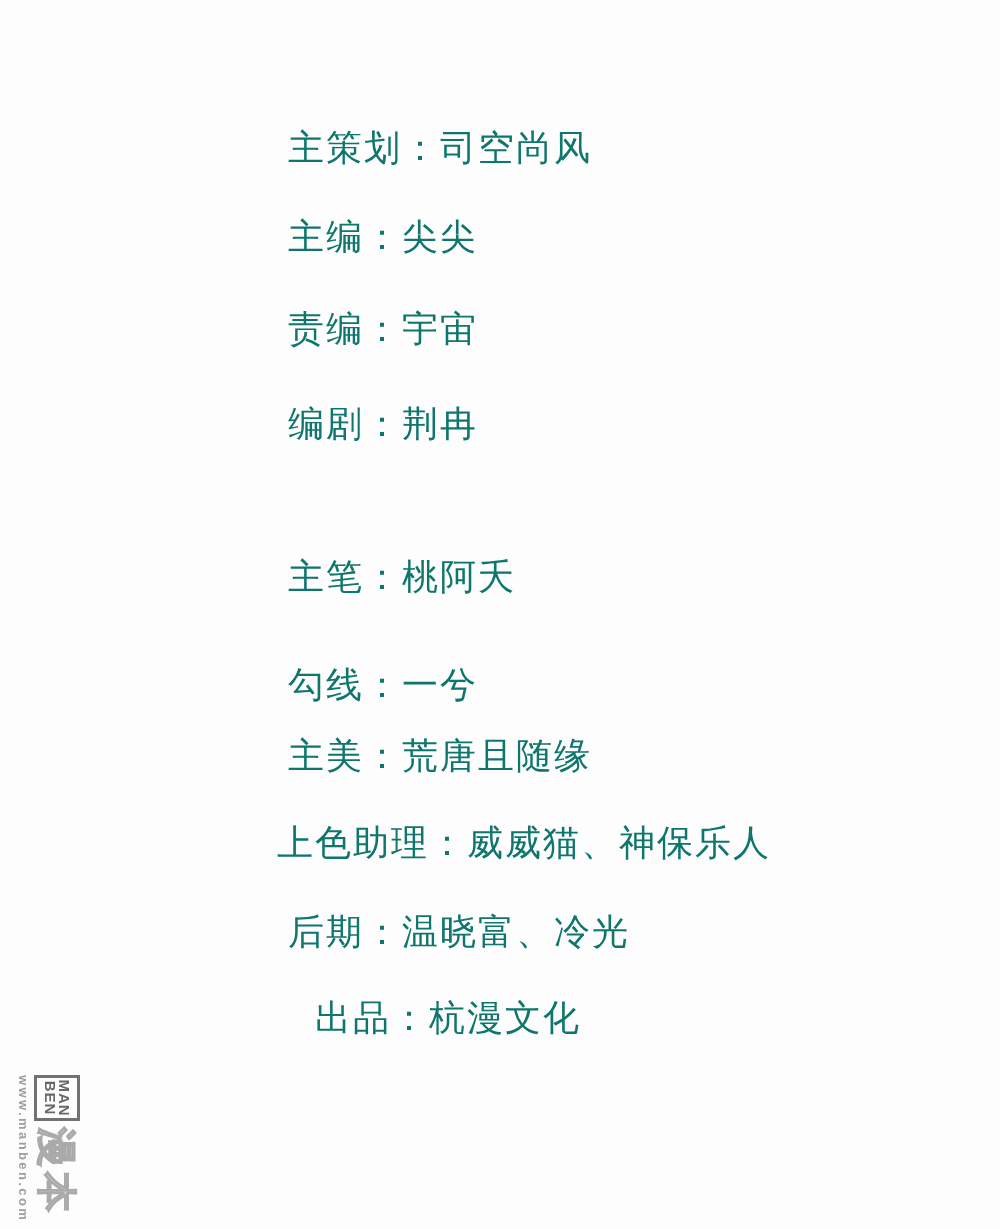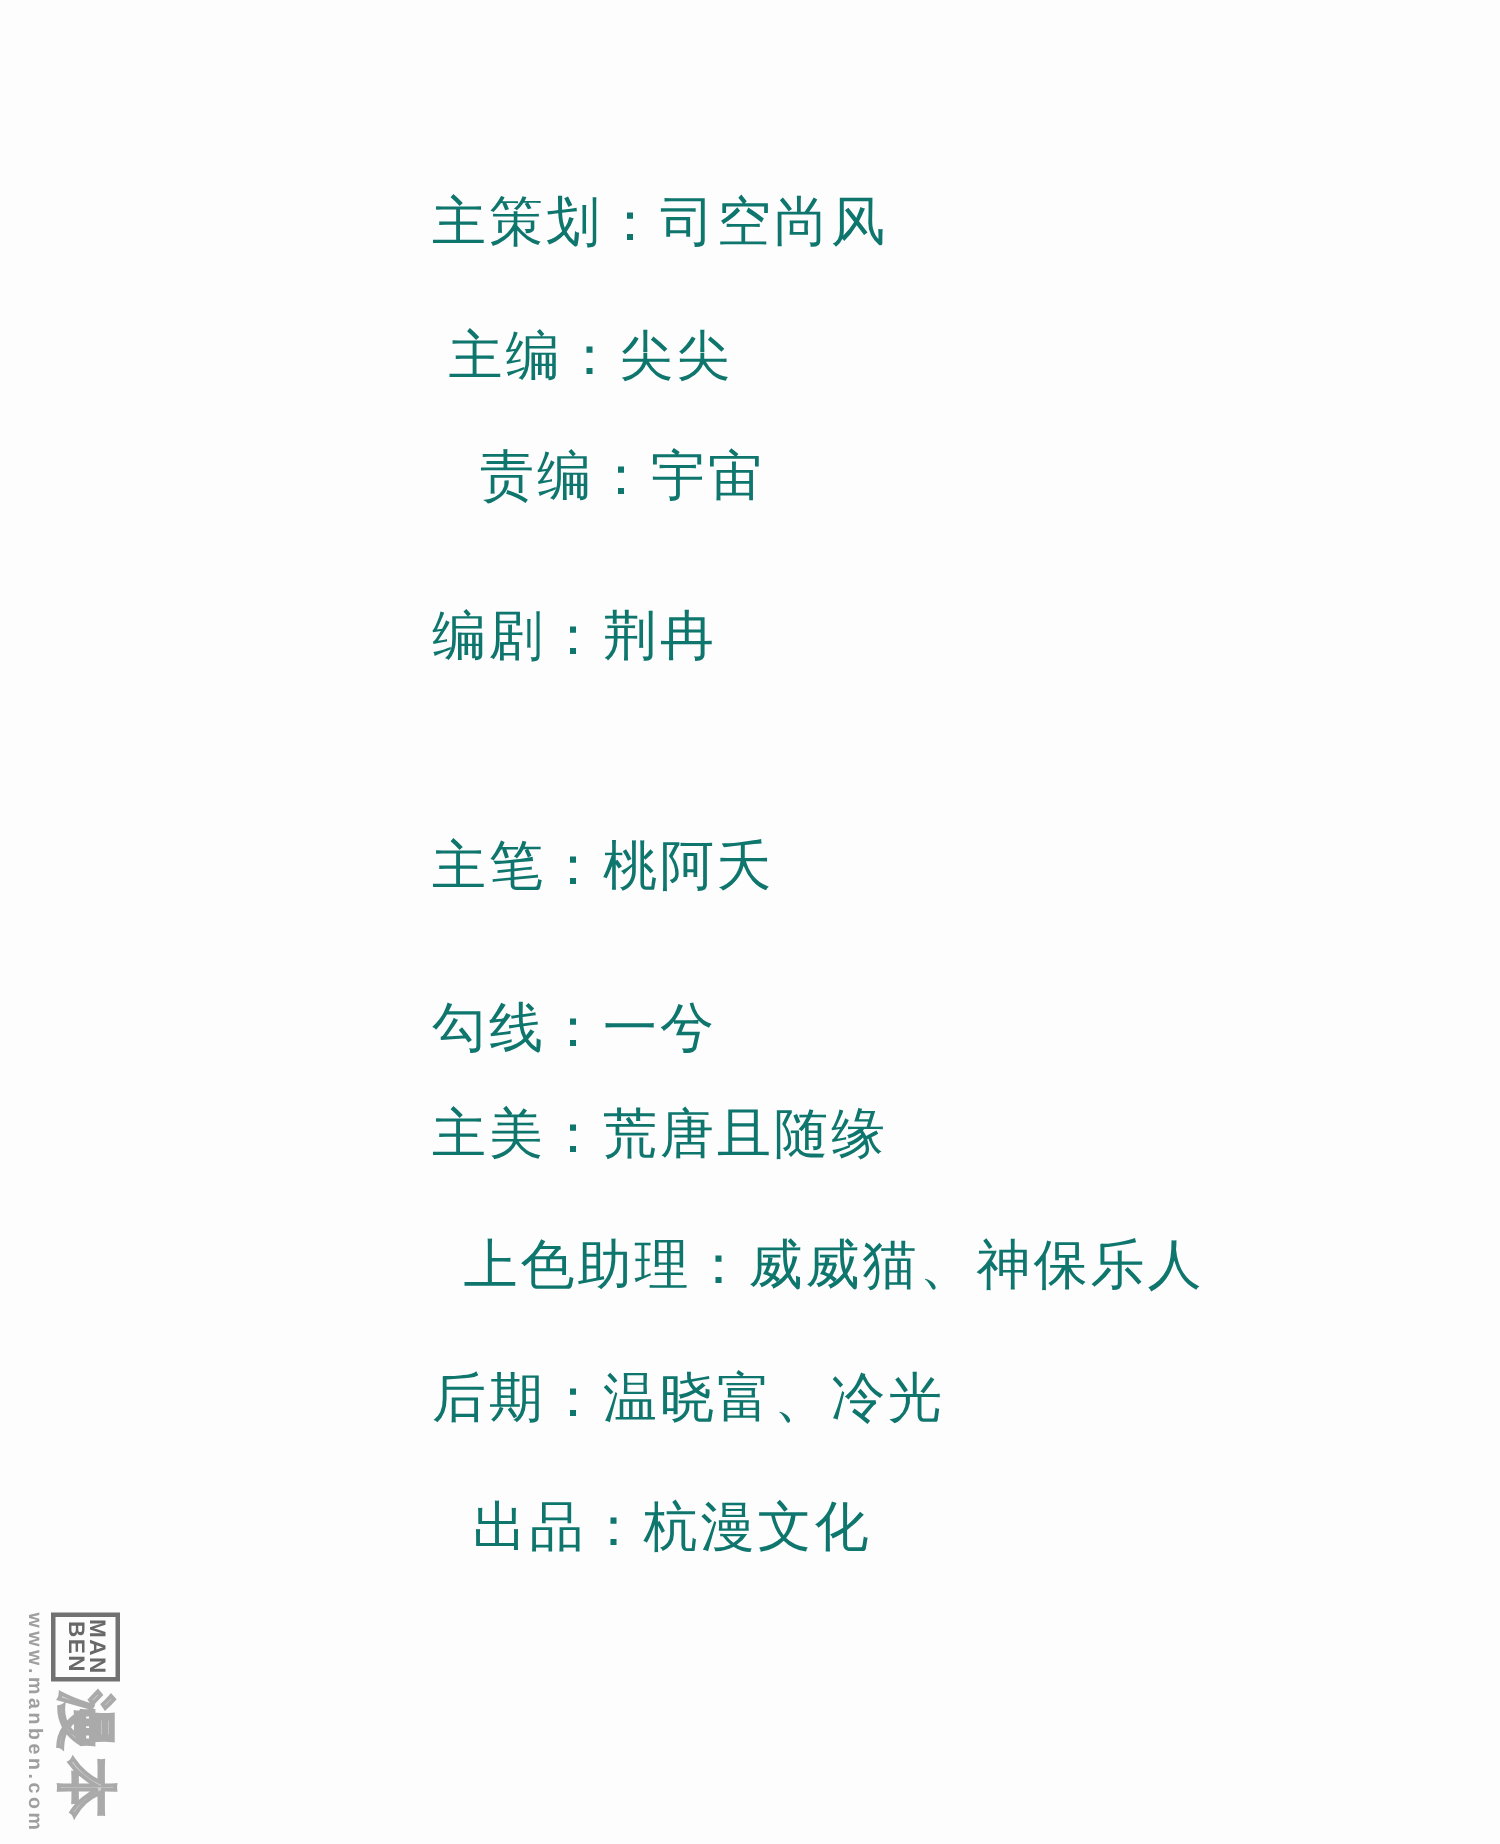--- a/index.html
+++ b/index.html
@@ -21,27 +21,27 @@
     position: absolute;
     left: 288px;
     font-size: 36px;
     line-height: 1.05;
     letter-spacing: 2px;
     color: #0f766e;
     white-space: nowrap;
     font-family: Liberation Mono, monospace;
   }
   .l1  { top: 132px; }
-  .l2  { top: 221px; margin-left: 11px; }
-  .l3  { top: 301px; margin-left: 32px; }
+  .l2  { top: 221px; }
+  .l3  { top: 313px; }
   .l4  { top: 396px; margin-top: 12px; }
   .l5  { top: 561px; }
   .l6  { top: 669px; }
   .l7  { top: 740px; }
-  .l8  { top: 827px; left: 277px; margin-left: 32px; }
+  .l8  { top: 827px; left: 277px; }
   .l9  { top: 916px; text-align: right; }
   .l10 { top: 1002px; margin-left: 27px; }
 
   
   .watermark {
     position: absolute;
     left: 80px;
     top: 1075px;
     width: 148px;
     height: 64px;

